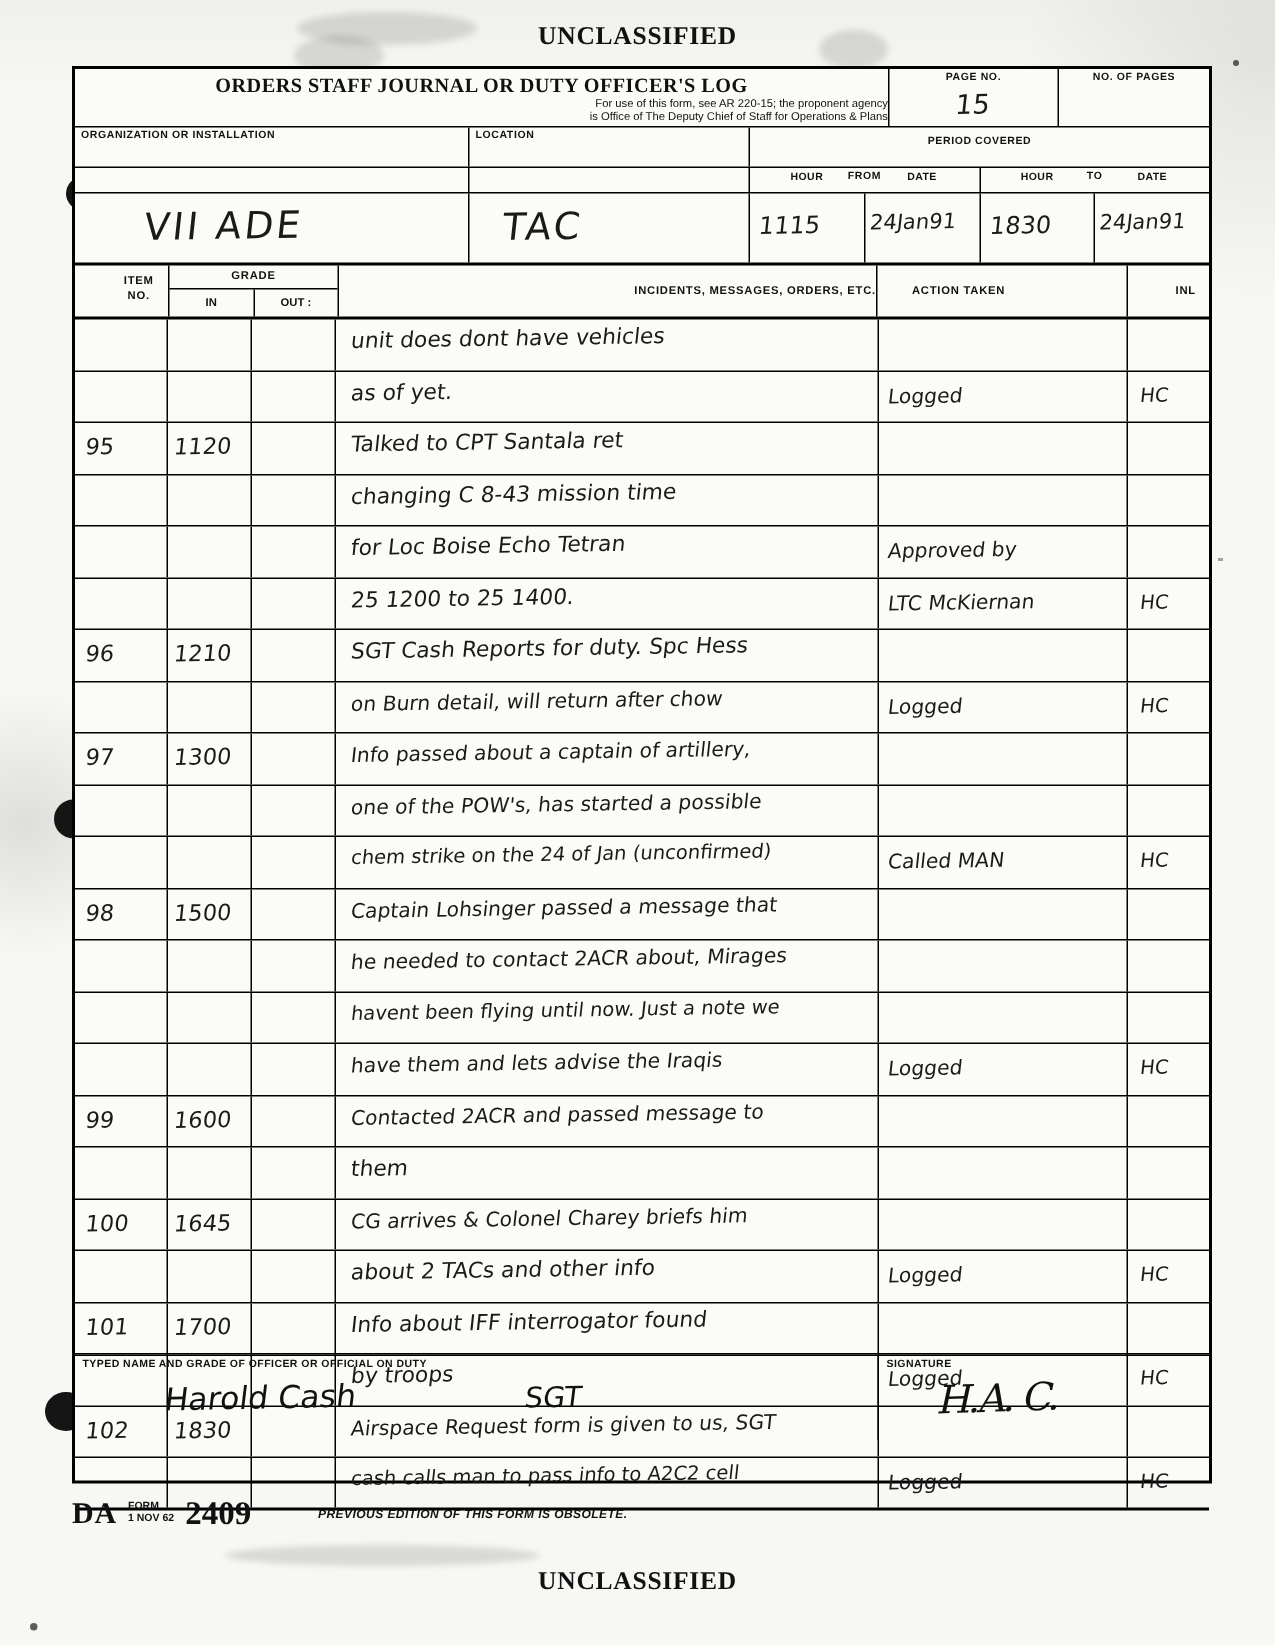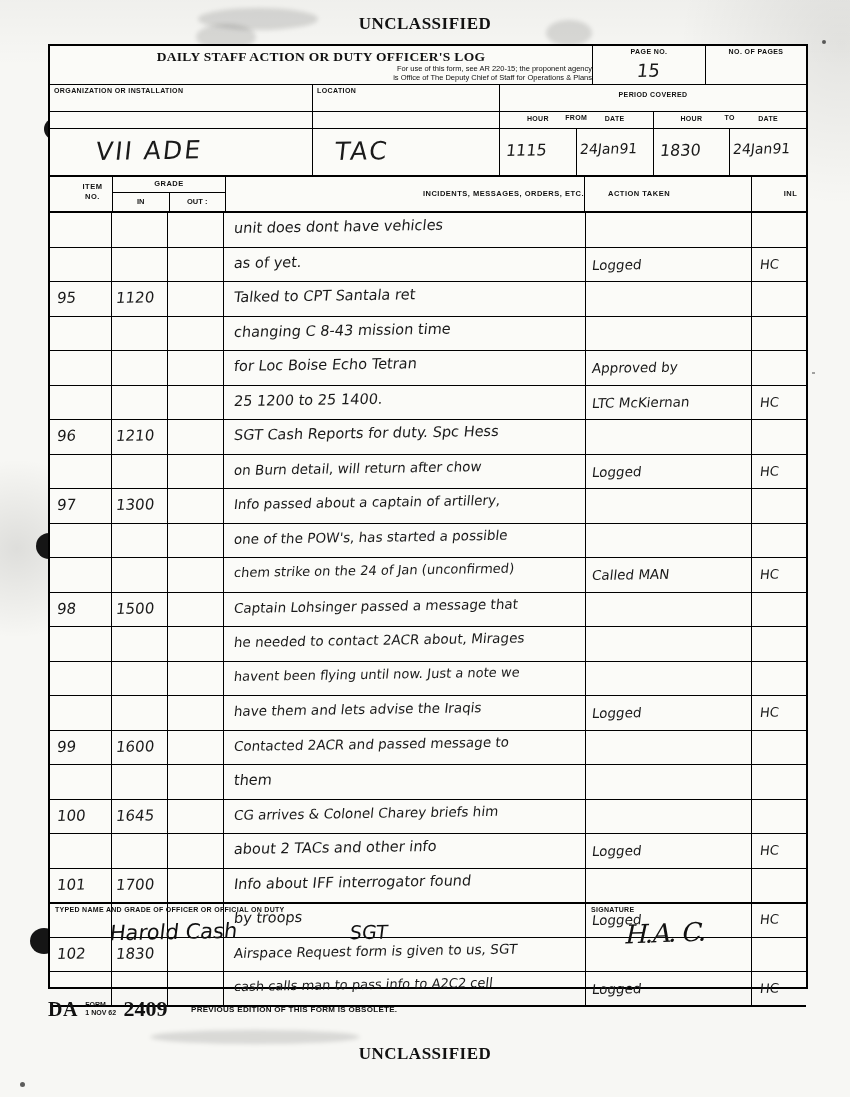--- a/index.html
+++ b/index.html
@@ -324,21 +324,22 @@
     font-size: 22px;
     display: inline-block;
     vertical-align: middle;
   }
   .da-prev {
     display: inline-block;
     font-size: 8px;
     font-weight: bold;
     letter-spacing: 0.3px;
     vertical-align: middle;
-    margin-left: 19px;
+    margin-left: 40px;
+    font-style: italic;
   }
 
   
   .hole {
     position: absolute;
     background: #151515;
     border-radius: 50%;
   }
   .speck {
     position: absolute;
@@ -373,21 +374,21 @@
   <div class="smudge" style="left:546px; top:20px; width:46px; height:26px;"></div>
   <div class="smudge" style="left:150px; top:1030px; width:210px; height:14px;"></div>
   <div class="speck" style="left:20px; top:1082px; width:5px; height:5px;"></div>
   <div class="speck" style="left:822px; top:40px; width:4px; height:4px;"></div>
   <div class="dotline" style="left:740px; top:372px; width:80px;"></div>
 
   <div class="form">
 
     <div class="hdr-top">
       <div class="hdr-title">
-        <div class="t1">DAILY STAFF ACTION OR DUTY OFFICER'S LOG</div>
+        <div class="t1">ORDERS STAFF JOURNAL OR DUTY OFFICER'S LOG</div>
         <div class="t2">For use of this form, see AR 220-15; the proponent agency</div>
         <div class="t2">is Office of  The Deputy Chief of Staff for Operations &amp; Plans</div>
       </div>
       <div class="hdr-page">
         <div class="cap center">PAGE NO.</div>
         <div class="hw" style="position:absolute; top:14px; left:44px; font-size:18px;">15</div>
       </div>
       <div class="hdr-nop">
         <div class="cap center">NO. OF PAGES</div>
         <div class="hw" style="position:absolute; top:14px; left:36px; font-size:18px;"></div>

